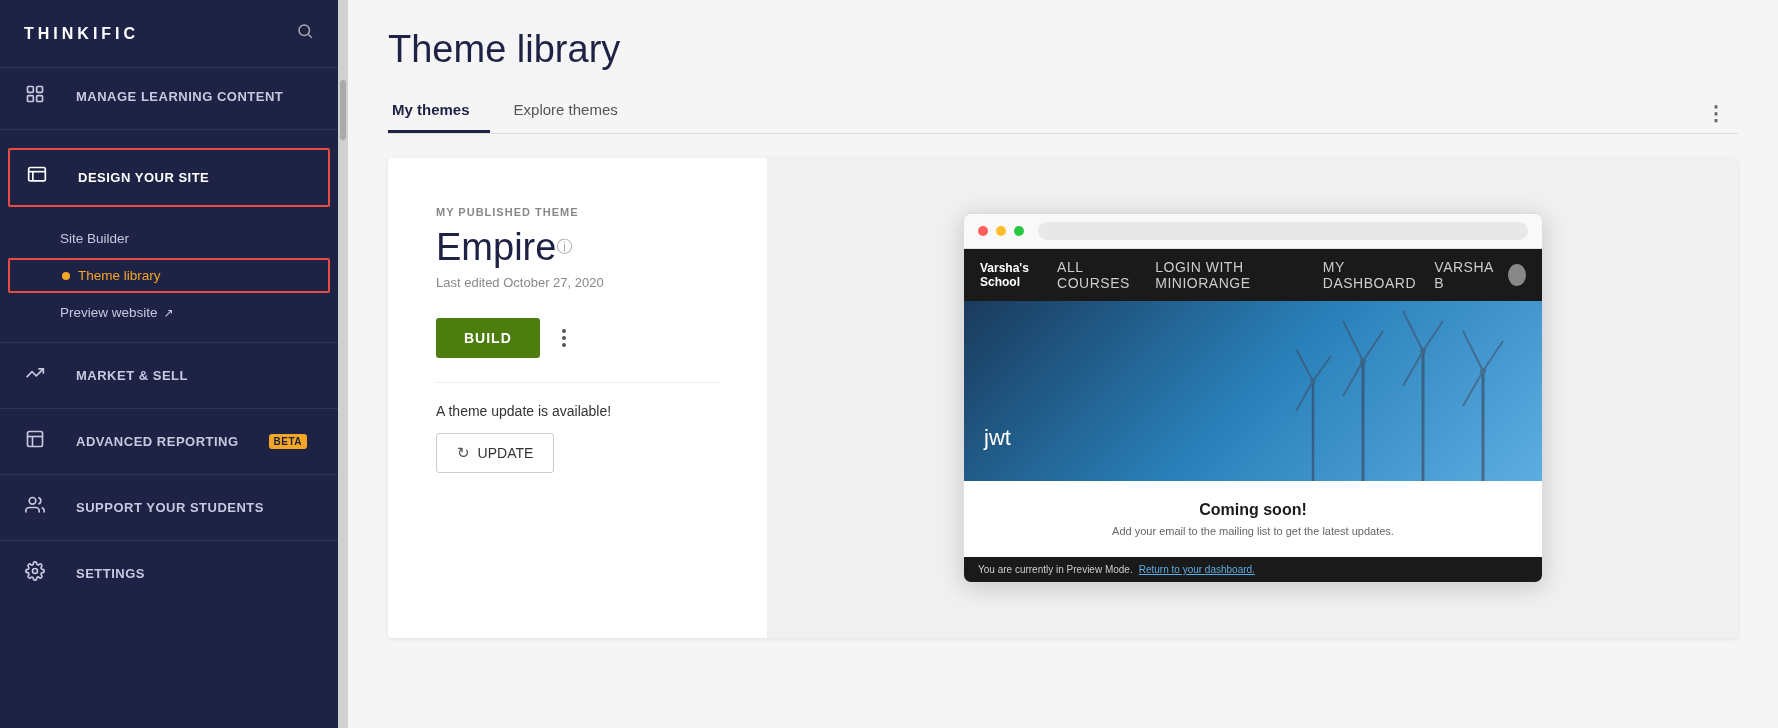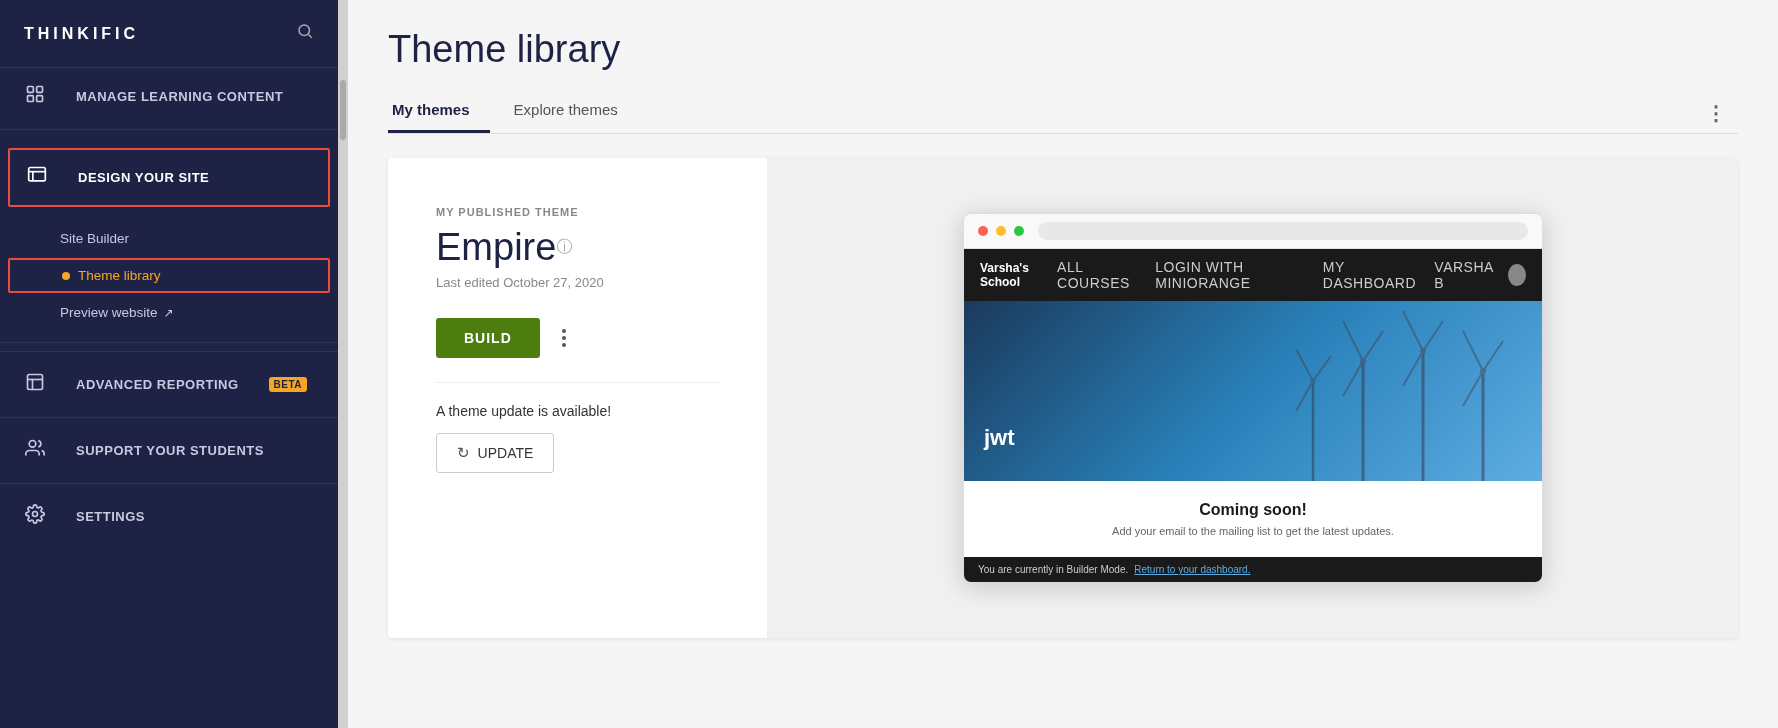--- a/index.html
+++ b/index.html
@@ -380,21 +380,21 @@
       position: absolute;
       bottom: 0;
       right: 0;
       width: 100%;
       height: 100%;
       opacity: 0.5;
     }
     .site-hero-text {
       color: #fff;
       font-size: 22px;
-      font-weight: 700;
+      font-weight: 400;
       position: relative;
       z-index: 2;
     }
 
     .site-body {
       background: #fff;
       padding: 20px;
     }
     .coming-soon-title {
       font-size: 16px;
@@ -469,20 +469,29 @@
       <span>Theme library</span>
     </div>
     <div class="preview-link">
       <span>Preview website</span>
       <span class="preview-arrow">↗</span>
     </div>
   </div>
 
   <div class="sidebar-divider"></div>
 
+  <div class="sidebar-main-item">
+    <span class="item-icon">
+      <svg width="20" height="20" viewBox="0 0 24 24" fill="none" stroke="#c5cae0" stroke-width="2">
+        <polyline points="22 7 13.5 15.5 8.5 10.5 2 17"></polyline>
+        <polyline points="16 7 22 7 22 13"></polyline>
+      </svg>
+    </span>
+    <span>MARKET &amp; SELL</span>
+  </div>
 
   <div class="sidebar-divider"></div>
 
   <div class="sidebar-main-item">
     <span class="item-icon">
       <svg width="20" height="20" viewBox="0 0 24 24" fill="none" stroke="#c5cae0" stroke-width="2">
         <rect x="3" y="3" width="18" height="18" rx="2"></rect>
         <polyline points="3 9 21 9"></polyline>
         <polyline points="9 21 9 9"></polyline>
       </svg>
@@ -615,20 +624,20 @@
             </svg>
             <span class="site-hero-text">jwt</span>
           </div>
 
           <div class="site-body">
             <div class="coming-soon-title">Coming soon!</div>
             <div class="coming-soon-text">Add your email to the mailing list to get the latest updates.</div>
           </div>
 
           <div class="site-preview-bar">
-            <span class="preview-bar-text">You are currently in Builder Mode.</span>
+            <span class="preview-bar-text">You are currently in Preview Mode.</span>
             <span class="preview-bar-link">Return to your dashboard.</span>
           </div>
         </div>
       </div>
     </div>
   </div>
 </div>
 
 </body></html>

